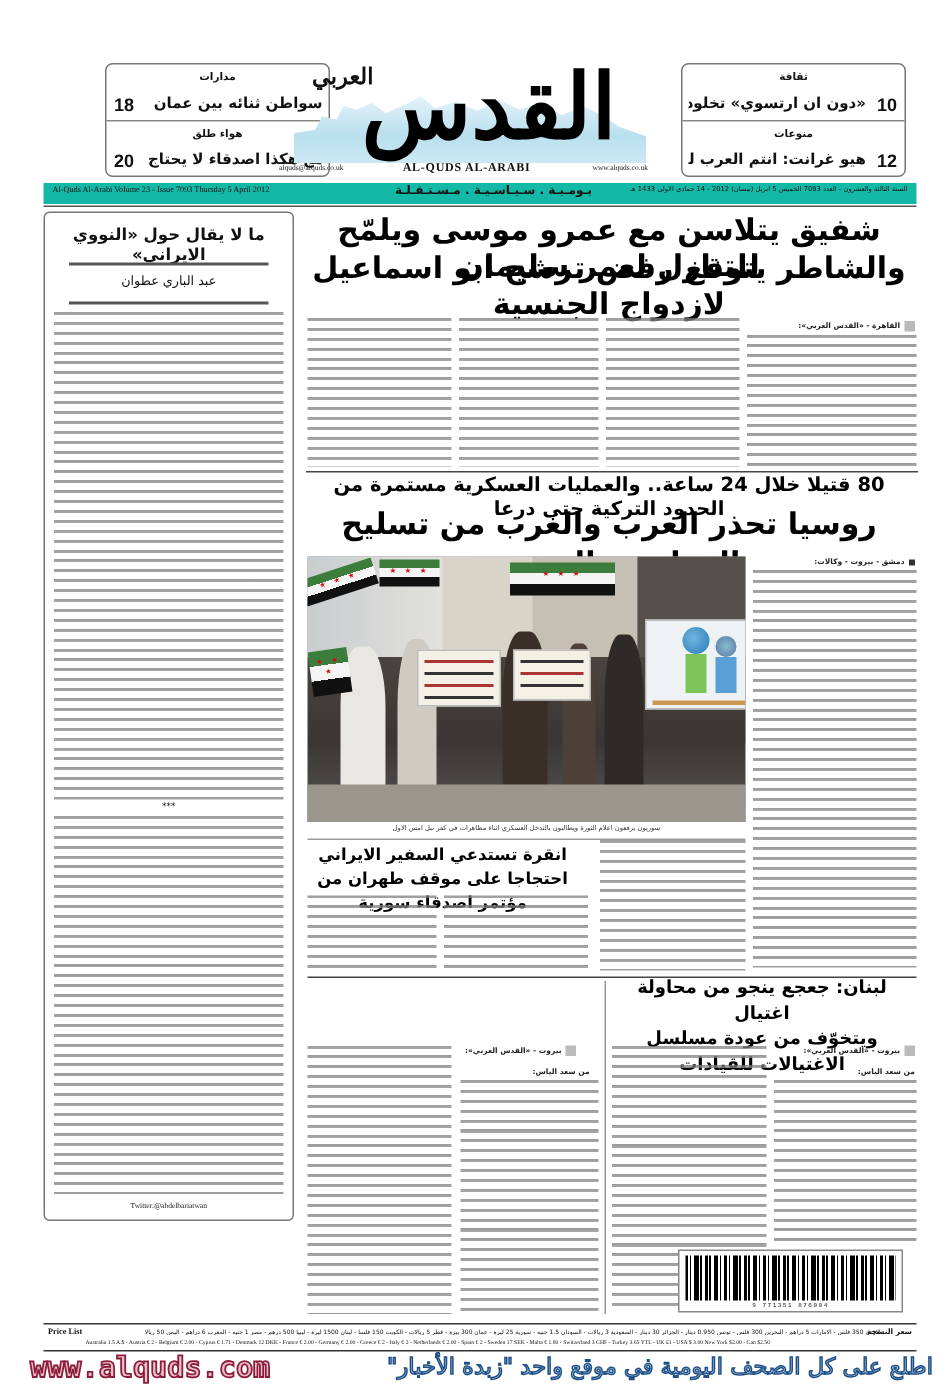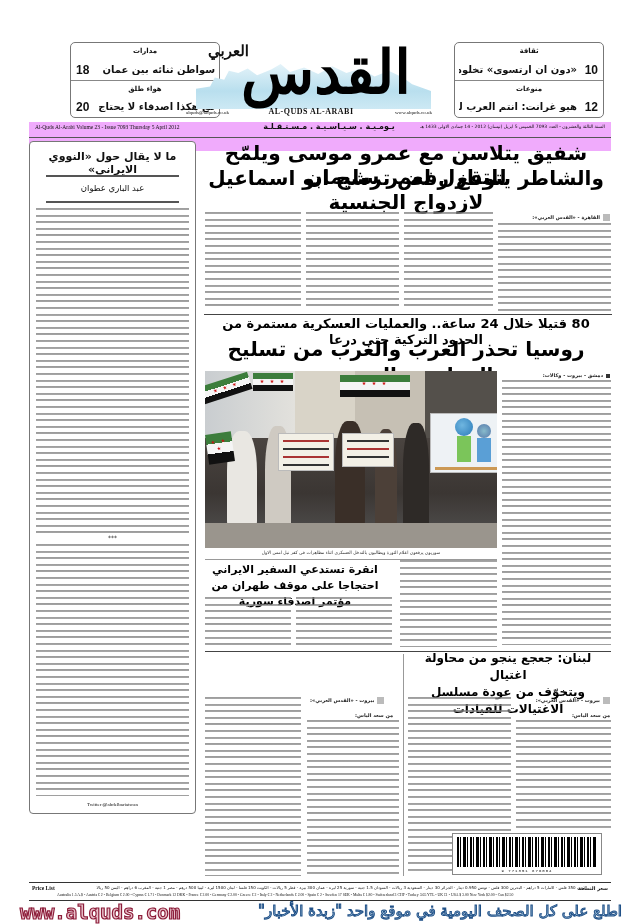--- a/index.html
+++ b/index.html
@@ -24,21 +24,21 @@
   .skyline { position: absolute; left: 10px; top: 30px; width: 235px; height: 45px;
     background: linear-gradient(180deg, #e4f3f9 0%, #b9dfee 60%, #cde9f4 100%);
     clip-path: polygon(0 100%, 0 55%, 6% 50%, 8% 30%, 12% 35%, 14% 15%, 18% 20%, 22% 10%, 26% 25%, 32% 12%, 36% 0, 40% 18%, 46% 8%, 52% 22%, 58% 5%, 64% 20%, 70% 10%, 76% 28%, 82% 15%, 88% 30%, 92% 45%, 100% 60%, 100% 100%); }
   .logo-ar { position: absolute; left: 40px; top: 0; width: 200px; text-align: center; font-family: "DejaVu Serif", serif; font-weight: bold; font-size: 60px; line-height: 76px; color: #000; direction: rtl; }
   .logo-sub { position: absolute; left: 22px; top: 8px; font-family: "DejaVu Serif", serif; font-size: 15px; font-weight: bold; }
   .logo-en { position: absolute; left: 50px; top: 73px; width: 150px; text-align: center; font-family: "Liberation Serif", serif; font-size: 8px; font-weight: bold; letter-spacing: 0.5px; }
   .email { position: absolute; left: 186px; top: 110px; font-family: "Liberation Serif", serif; font-size: 5px; }
   .web { position: absolute; left: 395px; top: 110px; font-family: "Liberation Serif", serif; font-size: 5px; }
 
   
-  .dateline { position: absolute; left: 29px; top: 122px; width: 582px; height: 29px; background: #f0abfc; }
+  .dateline { position: absolute; left: 29px; top: 122px; width: 582px; height: 14px; background: #14b8a6; }
   .dateline .en { position: absolute; left: 6px; top: 2px; font-family: "Liberation Serif", serif; font-size: 5.5px; white-space: nowrap; }
   .dateline .motto { position: absolute; left: 220px; top: 0px; width: 160px; text-align: center; font-size: 8px; font-weight: bold; direction: rtl; }
   .dateline .ar { position: absolute; right: 6px; top: 2px; font-size: 4.5px; direction: rtl; white-space: nowrap; }
   .rule-top { position: absolute; left: 29px; top: 137px; width: 582px; height: 1px; background: #555; }
 
   
   .hl { position: absolute; direction: rtl; text-align: center; font-weight: bold; color: #000; font-family: "DejaVu Sans", sans-serif; }
   .main-hl1 { left: 200px; top: 141px; width: 412px; font-size: 20px; line-height: 24px; letter-spacing: -0.5px; }
   .main-hl2 { left: 200px; top: 166px; width: 412px; font-size: 20px; line-height: 24px; letter-spacing: -0.5px; text-align: center; }
 

